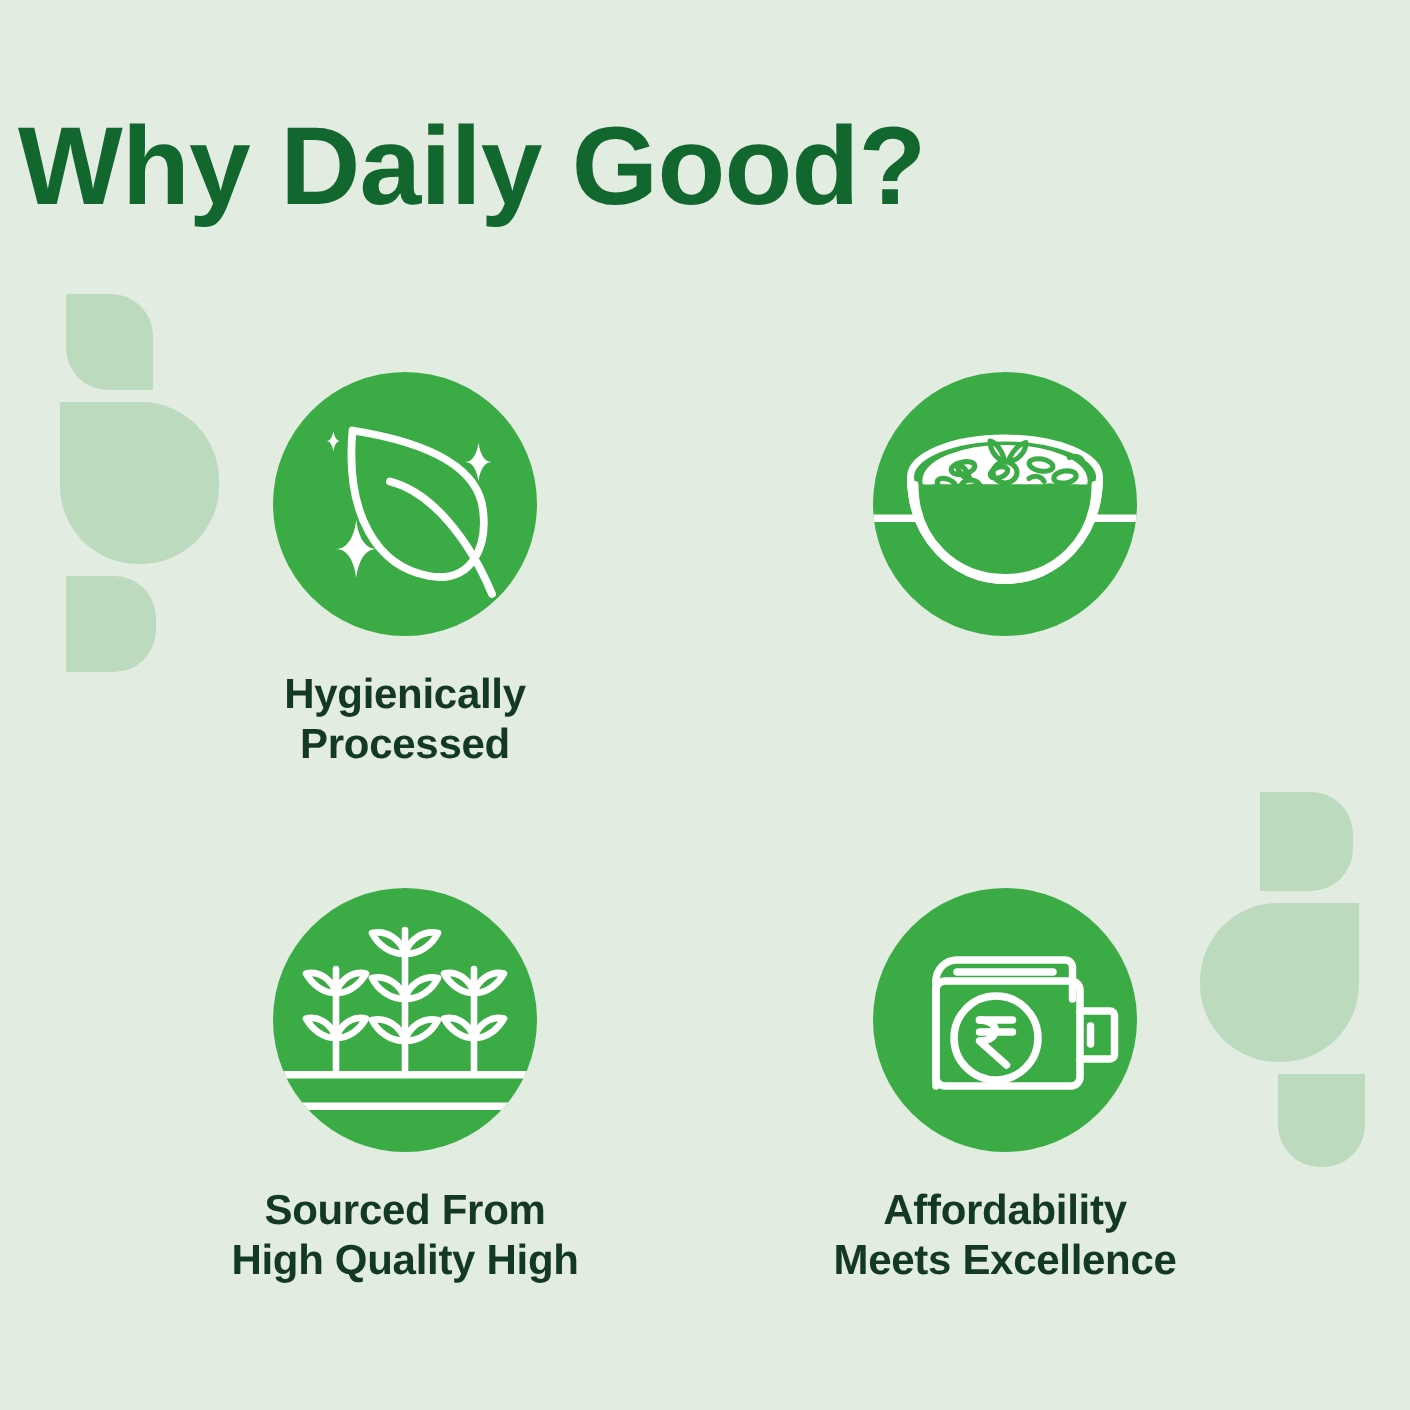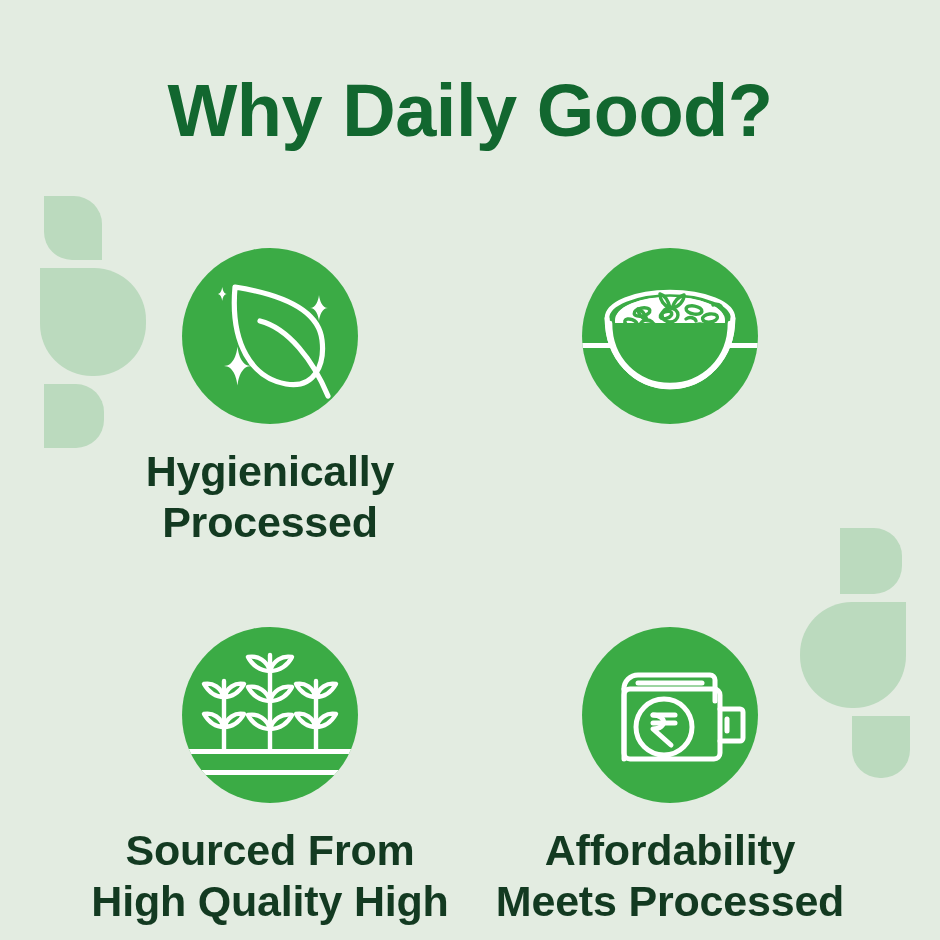--- a/index.html
+++ b/index.html
@@ -47,22 +47,22 @@
     border-radius:52px 0 52px 52px;
   }
   .deco-right .leaf-bot {
     left:52px; top:188px; width:58px; height:62px;
     border-radius:0 0 28px 28px;
   }
 
   
   #title {
     position:absolute;
-    left:0; right:0; top:74px;
-    text-align:center;
+    left:12px; right:0; top:74px;
+    text-align:left;
     font-size:74px;
     font-weight:700;
     letter-spacing:-0.5px;
     color:#12672f;
     line-height:1.0;
   }
 
   
   #grid {
     position:absolute;
@@ -86,21 +86,21 @@
     display:flex;
     align-items:center;
     justify-content:center;
     overflow:hidden;
   }
   .circle svg { display:block; }
 
   .label {
     margin-top:22px;
     text-align:center;
-    font-size:43px;
+    font-size:28px;
     font-weight:700;
     color:#133a21;
     line-height:1.18;
     letter-spacing:-0.2px;
     white-space:pre-line;
   }
 </style>
 </head>
 <body>
 
@@ -238,18 +238,18 @@
               <path d="M145 92 v12"></path>
 
               <circle cx="82" cy="100" r="28" fill="#3bab45"></circle>
               <path d="M71 88 h22"></path>
               <path d="M71 96 h22"></path>
               <path d="M71 88 c14 0 14 14 0 14 l18 16"></path>
             </g>
           </svg>
         </div>
         <div class="label">Affordability
-Meets Processed</div>
+Meets Excellence</div>
       </div>
     </div>
 
   </div>
 </div>
 
 </body></html>

